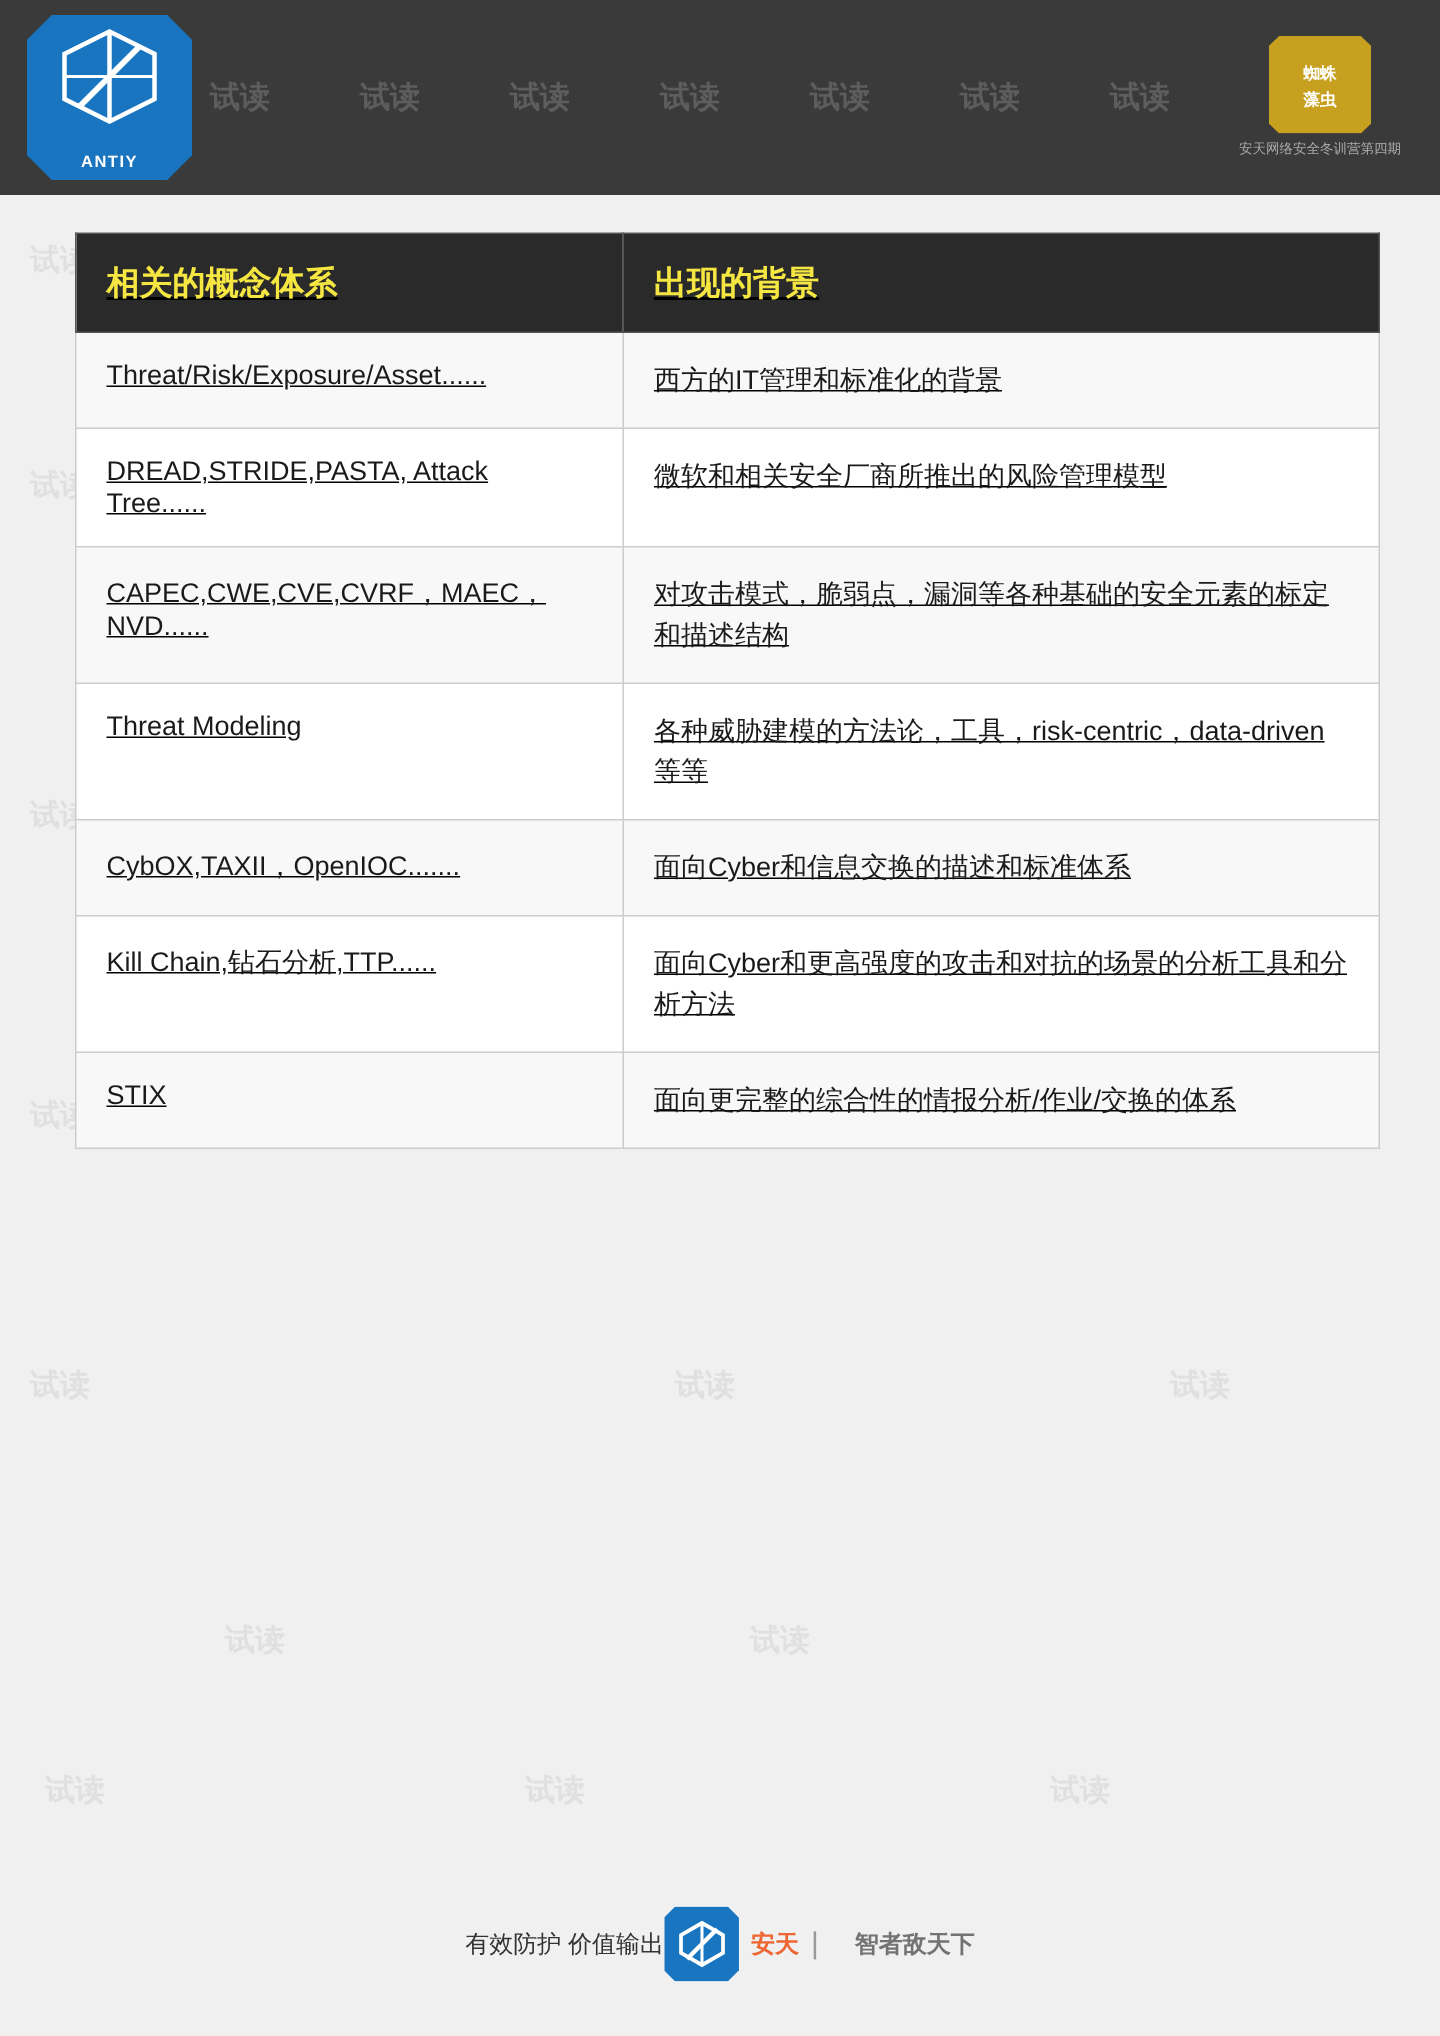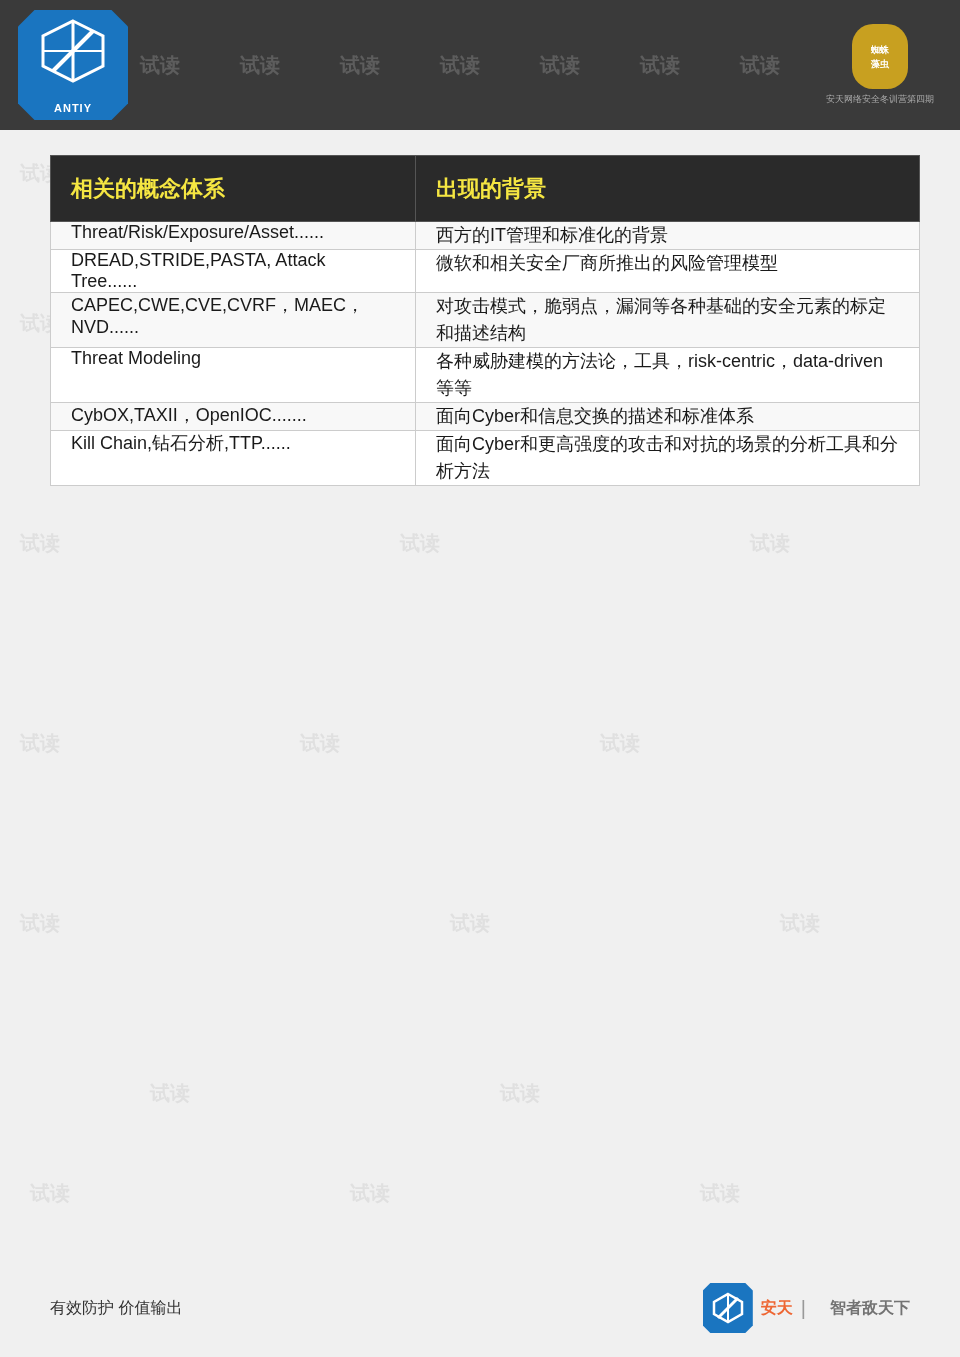--- a/index.html
+++ b/index.html
@@ -56,31 +56,30 @@
       top: 10px;
       width: 120px;
       height: 110px;
       display: flex;
       flex-direction: column;
       align-items: center;
       justify-content: center;
     }
 
     .header-right-logo {
-      width: 56px;
+      width: 68px;
       height: 65px;
       background: #c8a020;
       clip-path: polygon(10% 0%, 90% 0%, 100% 10%, 100% 90%, 90% 100%, 10% 100%, 0% 90%, 0% 10%);
       display: flex;
       align-items: center;
       color: white;
       font-size: 10px;
       font-weight: bold;
       text-align: center;
-      border-radius: 21px;
     }
 
     .header-right-subtitle {
       color: #aaa;
       font-size: 9px;
       margin-top: 4px;
       text-align: center;
     }
 
     
@@ -101,20 +100,21 @@
       font-weight: bold;
       white-space: nowrap;
     }
 
     
     .main-content {
       position: absolute;
       top: 155px;
       left: 50px;
       width: 870px;
+      text-decoration: underline;
     }
 
     
     .concept-table {
       width: 100%;
       border-collapse: collapse;
       background: white;
     }
 
     .concept-table th {
@@ -122,21 +122,21 @@
       color: #f5e642;
       font-size: 22px;
       font-weight: bold;
       padding: 16px 20px;
       text-align: left;
       border: 1px solid #555;
     }
 
     .concept-table td {
       border: 1px solid #ccc;
-      padding: 0 20px;
+      padding: 18px 20px;
       font-size: 18px;
       vertical-align: top;
     }
 
     .concept-table tr:nth-child(odd) td {
       background: #f8f8f8;
     }
 
     .concept-table tr:nth-child(even) td {
       background: #ffffff;
@@ -150,28 +150,28 @@
 
     .col-right {
       width: 58%;
       color: #1a1a1a;
       line-height: 1.5;
     }
 
     
     .footer {
       position: absolute;
-      bottom: 4px;
+      bottom: 16px;
       left: 0;
       width: 100%;
       height: 90px;
       background: #f0f0f0;
       display: flex;
       align-items: center;
-      justify-content: space-between;
+      justify-content: center;
       padding: 0 50px;
     }
 
     .footer-left {
       font-size: 16px;
       color: #333;
     }
 
     .footer-right {
       display: flex;
@@ -311,20 +311,24 @@
           <td class="col-right">各种威胁建模的方法论，工具，risk-centric，data-driven等等</td>
         </tr>
         <tr>
           <td class="col-left">CybOX,TAXII，OpenIOC.......</td>
           <td class="col-right">面向Cyber和信息交换的描述和标准体系</td>
         </tr>
         <tr>
           <td class="col-left">Kill Chain,钻石分析,TTP......</td>
           <td class="col-right">面向Cyber和更高强度的攻击和对抗的场景的分析工具和分析方法</td>
         </tr>
+        <tr>
+          <td class="col-left">STIX</td>
+          <td class="col-right">面向更完整的综合性的情报分析/作业/交换的体系</td>
+        </tr>
       </tbody>
   </table>
 </div>
 
 <div class="footer">
   <span class="footer-left">有效防护 价值输出</span>
   <div class="footer-right">
     <div class="footer-logo-badge">
       <svg viewBox="0 0 32 32">
         <polygon points="16,2 30,10 30,22 16,30 2,22 2,10" fill="none" stroke="white" stroke-width="2.5"></polygon>

